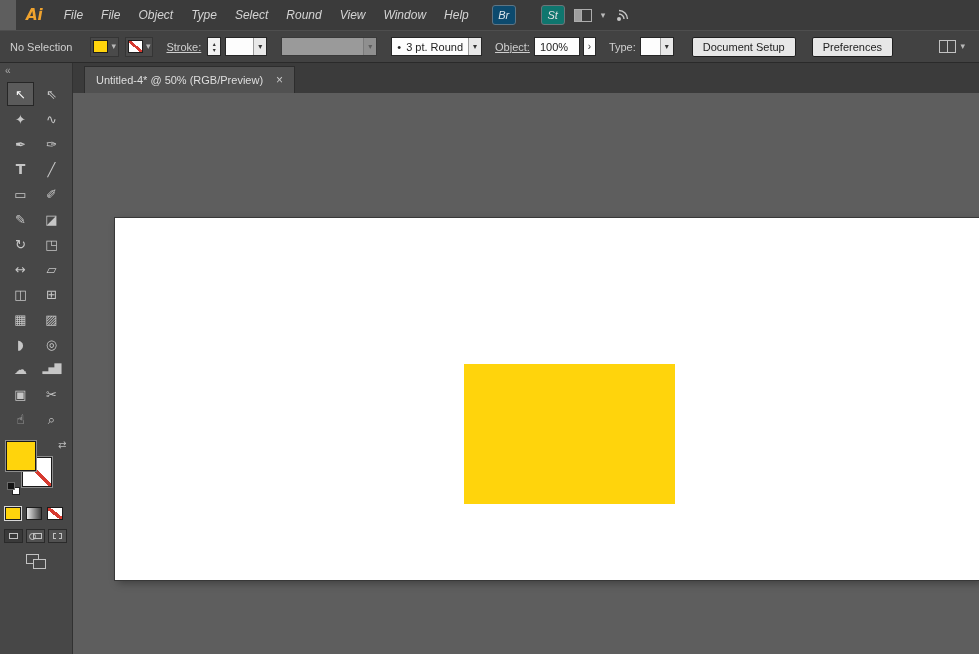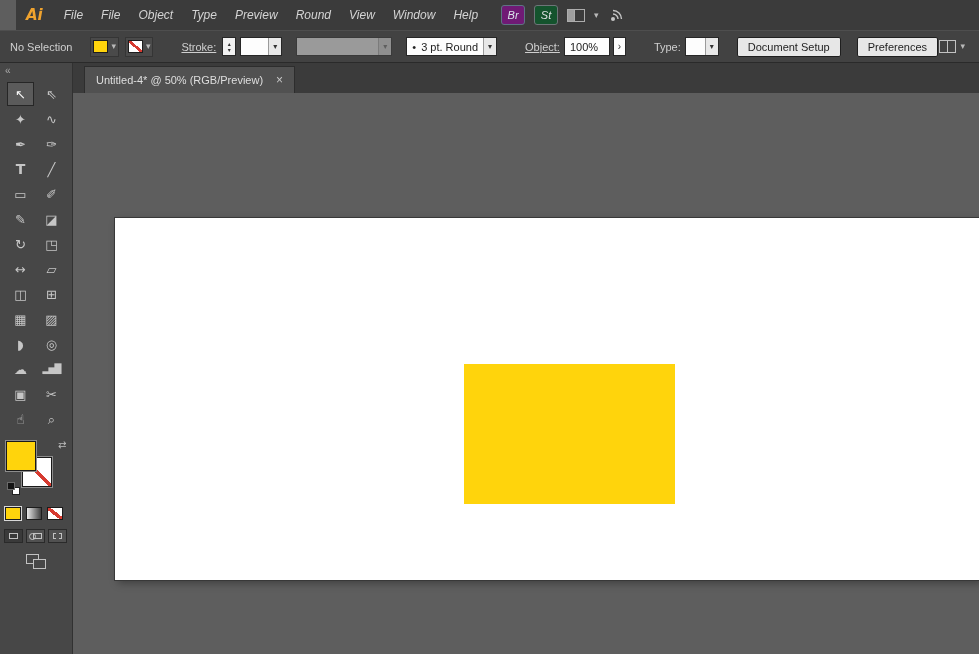--- a/index.html
+++ b/index.html
@@ -11,34 +11,34 @@
     cursor: default;
     user-select: none;
   }
 
   
   .menubar { position:absolute; left:16px; top:0; width:979px; height:30px; background:#3B3B3B; display:flex; align-items:center;font-style:italic; }
   .logo { color:#F0A32E; font-size:15px; font-weight:bold; padding:0 12px 0 10px; font-family:"DejaVu Sans",sans-serif; }
   .menu-item { color:#D4D4D4; font-size:12px; padding:0 9px; height:30px; display:flex; align-items:center; }
   .mb-right { display:flex; align-items:center; margin-left:14px; gap:9px; }
   .badge { width:24px; height:20px; border-radius:3px; display:flex; align-items:center; justify-content:center; font-size:11px; }
-  .badge-br { background:#701a75; border:1px solid #5E7483; color:#D9E4EA; }
-  .badge-st { background:#14532d; border:1px solid #6E7478; color:#DDE0E2; }
+  .badge-br { background:#0c4a6e; border:1px solid #5E7483; color:#D9E4EA; }
+  .badge-st { background:#0f766e; border:1px solid #6E7478; color:#DDE0E2;margin-left:16px; }
   .ws-icon { width:18px; height:13px; border:1px solid #ADADAD; display:flex; }
   .ws-icon .a { width:7px; background:#9F9F9F; border-right:1px solid #ADADAD; }
   .ws-icon .b { flex:1; }
   .chev { color:#B9B9B9; font-size:9px; line-height:1; font-family:"DejaVu Sans",sans-serif; }
 
   
   .controlbar { position:absolute; left:0; top:30px; width:979px; height:33px; background:#424242; border-top:1px solid #4E4E4E; border-bottom:1px solid #2A2A2A; display:flex; align-items:center; color:#CFCFCF; font-size:11px; padding-left:10px; }
   .dd { display:flex; align-items:center; height:20px; padding:0 2px; gap:3px; border:1px solid #353535; background:#4A4A4A; }
   .dd .swatch { width:15px; height:13px; border:1px solid #1E1E1E; }
   .none-slash { position:relative; background:#FFF; }
   .none-slash::after { content:""; position:absolute; inset:0; background:linear-gradient(to top right, transparent 42%, #D63A30 42%, #D63A30 58%, transparent 58%); }
-  .lbl { margin-left:28px; }
+  .lbl { margin-left:13px; }
   .lbl.link { text-decoration:underline; }
   .stepper { margin-left:6px; width:14px; height:19px; background:#F2F2F2; border:1px solid #272727; display:flex; flex-direction:column; align-items:center; justify-content:center; color:#333; }
   .stepper span { font-size:6px; line-height:6px; font-family:"DejaVu Sans",sans-serif; }
   .combo { display:flex; align-items:center; height:19px; background:#FDFDFD; border:1px solid #272727; color:#222; margin-left:4px; }
   .combo .val { padding:0 5px; white-space:nowrap; }
   .combo .cbtn { width:13px; height:100%; border-left:1px solid #9B9B9B; background:#E8E8E8; display:flex; align-items:center; justify-content:center; color:#333; font-size:8px; font-family:"DejaVu Sans",sans-serif; }
   .combo.small { width:42px; justify-content:flex-end; }
   .combo.disabled { width:96px; background:#9A9A9A; border-color:#3A3A3A; margin-left:14px; justify-content:flex-end; }
   .combo.disabled .cbtn { background:#8F8F8F; color:#5F5F5F; border-left-color:#7B7B7B; }
   .chev-right-btn { margin-left:3px; width:13px; height:19px; background:#FDFDFD; border:1px solid #272727; color:#333; display:flex; align-items:center; justify-content:center; font-size:10px; }
@@ -99,21 +99,21 @@
 </style>
 </head>
 <body>
 
 <div class="menubar" data-name="menu-bar">
   <span class="logo" data-name="illustrator-logo">Ai</span>
   <span class="menu-item" data-name="menu-file">File</span>
   <span class="menu-item" data-name="menu-edit">File</span>
   <span class="menu-item" data-name="menu-object">Object</span>
   <span class="menu-item" data-name="menu-type">Type</span>
-  <span class="menu-item" data-name="menu-select">Preview</span>
+  <span class="menu-item" data-name="menu-select">Select</span>
   <span class="menu-item" data-name="menu-effect">Round</span>
   <span class="menu-item" data-name="menu-view">View</span>
   <span class="menu-item" data-name="menu-window">Window</span>
   <span class="menu-item" data-name="menu-help">Help</span>
   <div class="mb-right">
     <span class="badge badge-br" data-name="bridge-button">Br</span>
     <span class="badge badge-st" data-name="stock-button">St</span>
     <span class="ws-icon" data-name="workspace-switcher-icon">
         <span class="a"></span>
         <span class="b"></span>

